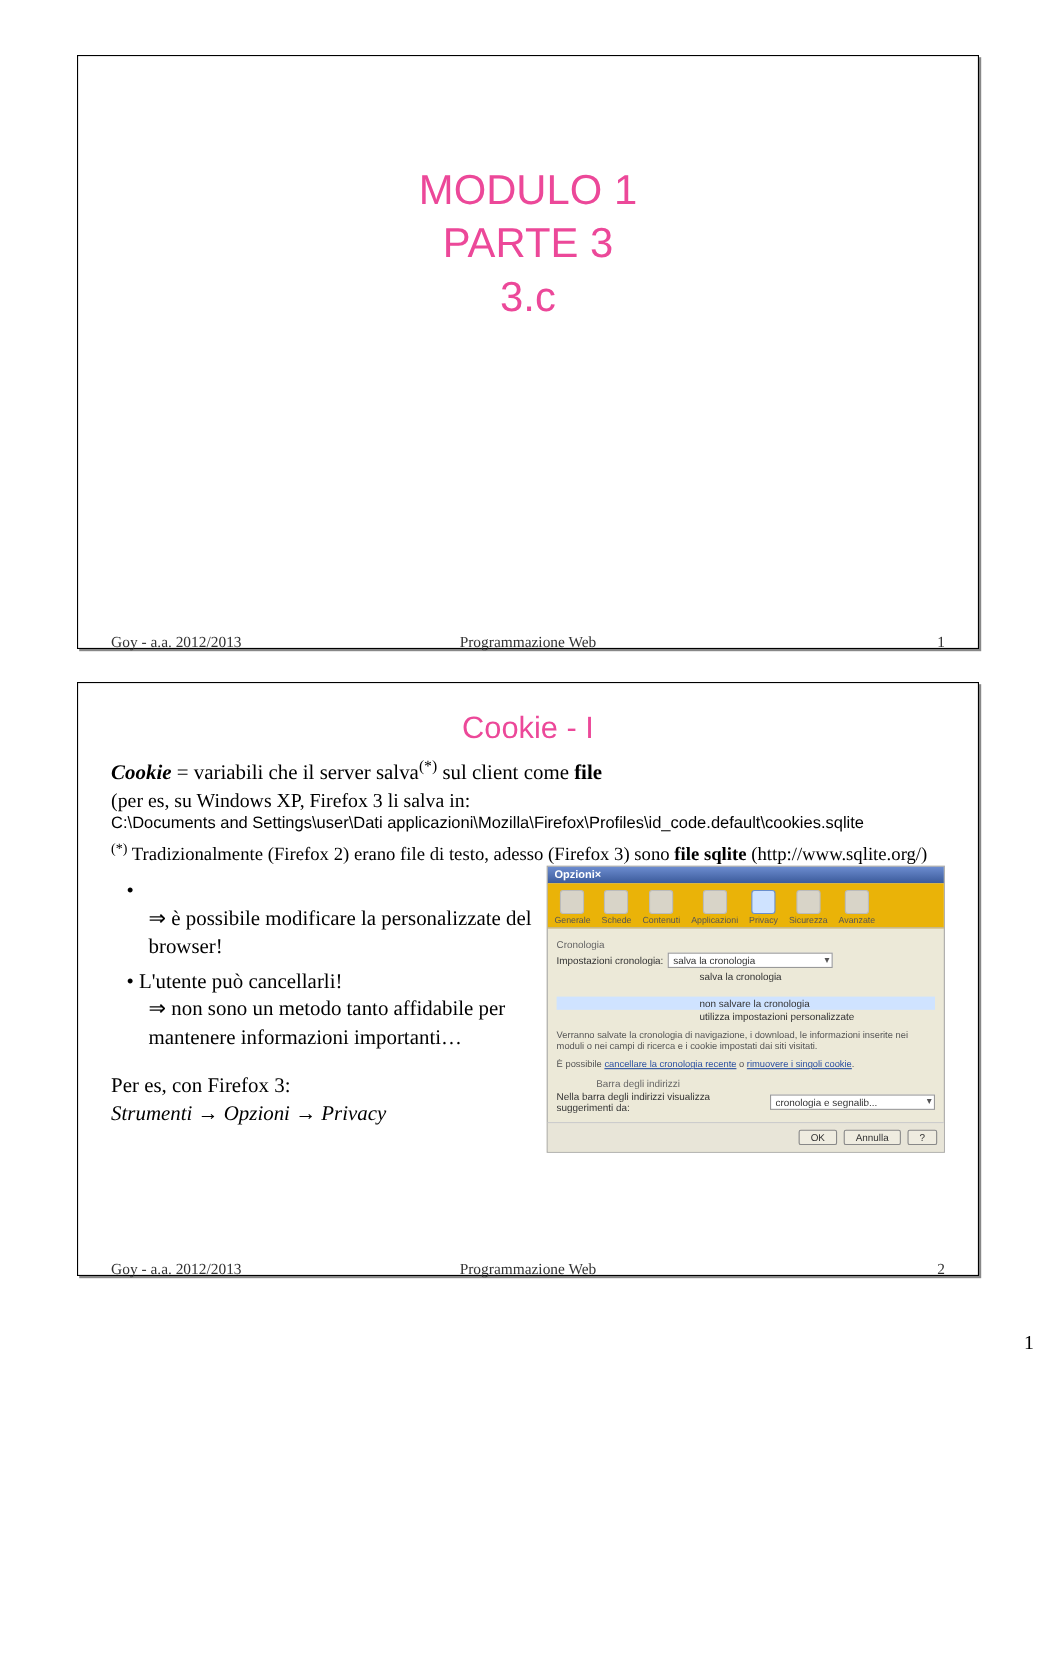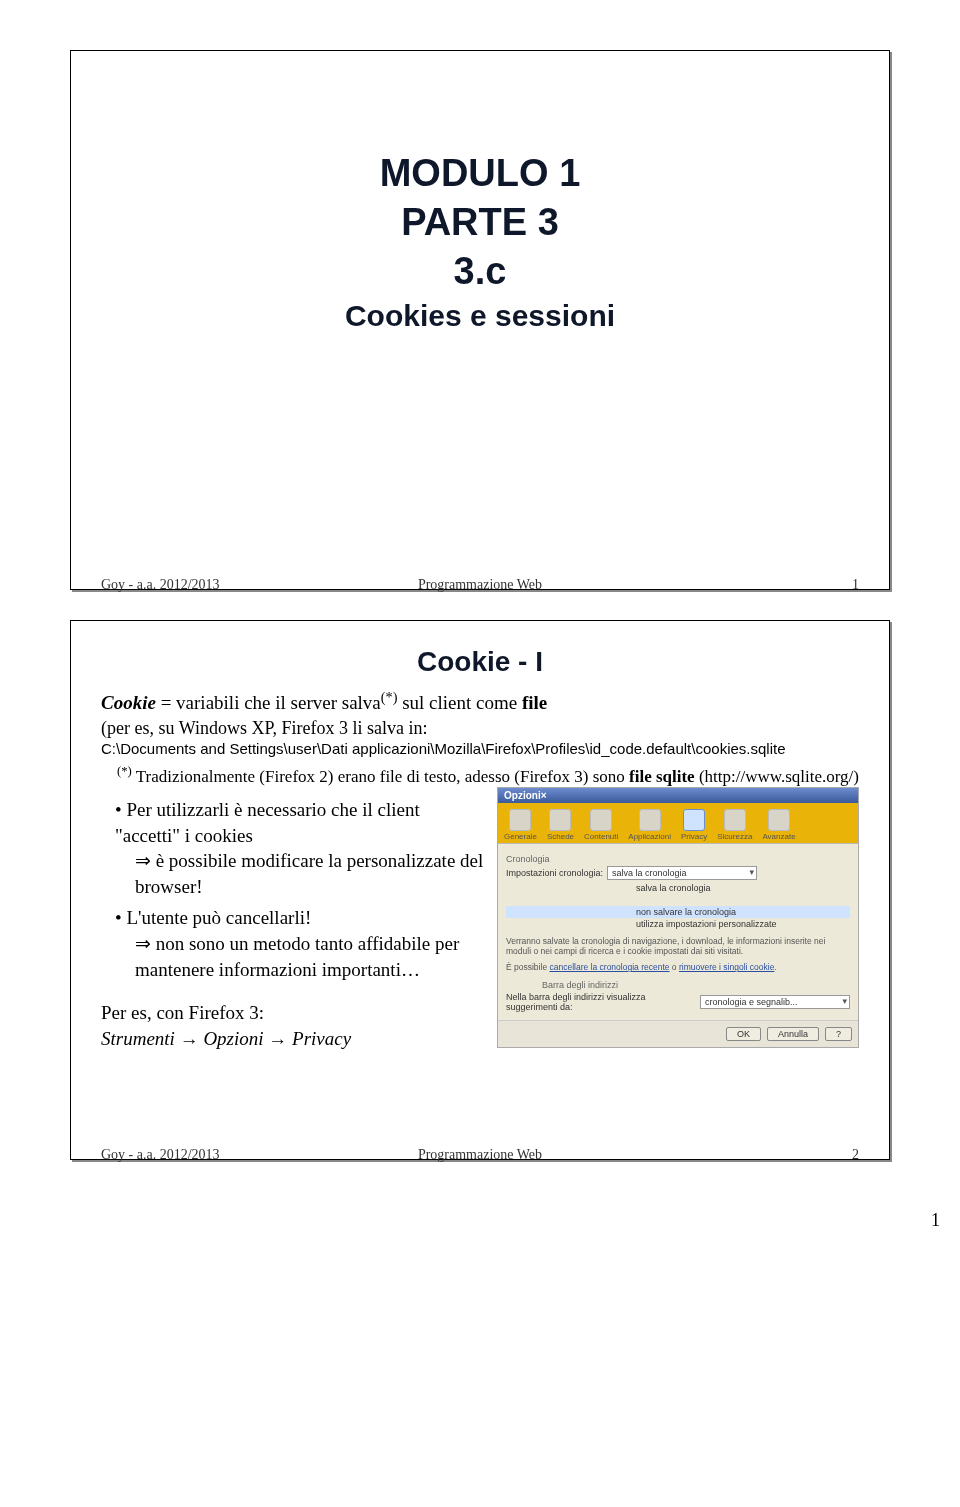--- a/index.html
+++ b/index.html
@@ -16,23 +16,23 @@
   .slide-frame {
     border: 1.5px solid #000;
     box-shadow: 2px 2px 0 #888;
     padding: 25px 30px 15px 30px;
     margin-bottom: 30px;
     position: relative;
     min-height: 540px;
     box-sizing: border-box;
   }
   .title-orange {
-    color: #0f172a;
+    color: #ec4899;
     font-family: Arial, Helvetica, sans-serif;
-    font-weight: bold;
+    font-weight: normal;
     text-align: center;
   }
   .t-large { font-size: 38px; margin: 6px 0; }
   .t-mid { font-size: 30px; margin: 6px 0; }
   .t-h2 { font-size: 28px; }
   .footer {
     position: absolute;
     bottom: 12px;
     left: 30px;
     right: 30px;
@@ -189,41 +189,40 @@
 </head>
 <body>
 
 <div class="page">
 
   <div class="slide-frame">
     <div style="padding-top:70px;">
       <div class="title-orange t-large">MODULO 1</div>
       <div class="title-orange t-large">PARTE 3</div>
       <div class="title-orange t-large">3.c</div>
-      <div class="title-orange t-mid">Cookies e sessioni</div>
     </div>
     <div class="footer">
       <span class="left">Goy - a.a. 2012/2013</span>
       <span class="center">Programmazione Web</span>
       <span class="right">1</span>
     </div>
   </div>
 
   <div class="slide-frame">
     <div class="title-orange t-h2" style="text-align:center; margin-bottom:10px;">Cookie - I</div>
 
     <div class="body-text">
       <b><i>Cookie</i></b><span> = variabili che il server salva</span><sup>(*)</sup><span> sul client come </span><b>file</b>
     </div>
     <div class="body-text" style="font-size:18px;">(per es, su Windows XP, Firefox 3 li salva in:</div>
     <div class="mono">
       <span>C:\Documents and Settings\user\Dati applicazioni\Mozilla\Firefox\Profiles\id_code.default\cookies.sqlite</span>
     </div>
 
-    <div class="body-text" style="font-size:17px; margin-top:6px;text-align:right;">
+    <div class="body-text" style="font-size:17px; margin-top:6px;">
       <sup>(*)</sup><span> Tradizionalmente (Firefox 2) erano file di testo, adesso (Firefox 3) sono </span><b>file sqlite</b><span> (http://www.sqlite.org/)</span>
     </div>
 
     <div class="clearfix" style="margin-top:8px;">
 
       <div class="dialog-img">
         <div class="dialog-title">
           <span>Opzioni</span>
           <span>×</span>
         </div>
@@ -284,21 +283,20 @@
         </div>
         <div class="dialog-buttons">
           <div class="win-btn">OK</div>
           <div class="win-btn">Annulla</div>
           <div class="win-btn">?</div>
         </div>
       </div>
 
       <ul class="dash body-text">
         <li>
-          <span>Per utilizzarli è necessario che il client "accetti" i cookies</span>
           <div class="indent">⇒ è possibile modificare la personalizzate del browser!</div>
         </li>
         <li>
           <span>L'utente può cancellarli!</span>
           <div class="indent">⇒ non sono un metodo tanto affidabile per mantenere informazioni importanti…</div>
         </li>
       </ul>
 
       <div class="body-text" style="margin-top:18px;">Per es, con Firefox 3:</div>
       <div class="body-text" style="font-style:italic;">Strumenti → Opzioni → Privacy</div>

